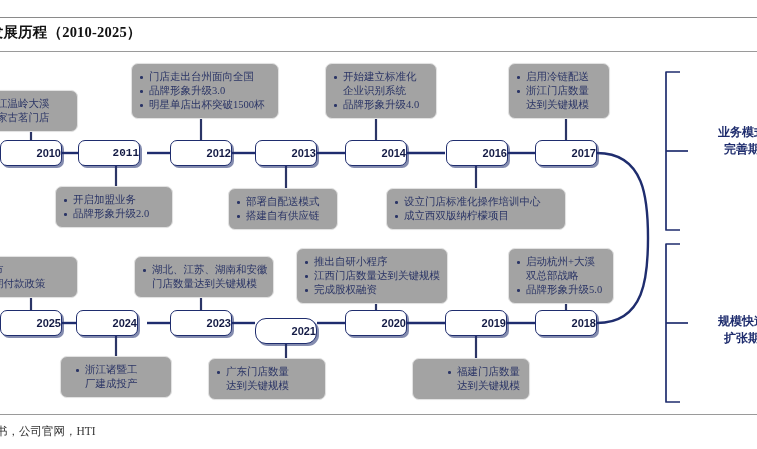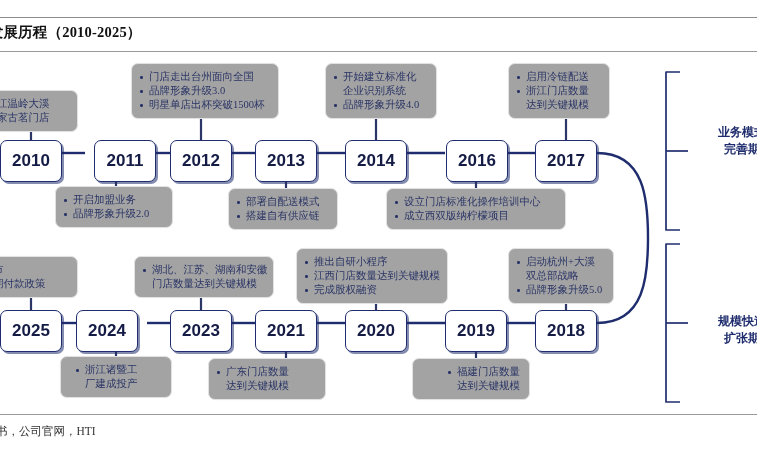--- a/index.html
+++ b/index.html
@@ -60,30 +60,30 @@
   #wires {
     position: absolute; left: 0; top: 0;
     width: 757px; height: 449px;
     pointer-events: none;
   }
 
   
   .year-node {
     position: absolute;
     width: 62px;
-    height: 42px;
+    height: 26px;
     background: #ffffff;
     border: 1.8px solid #1f2d6e;
     border-radius: 7px;
     display: flex;
     align-items: center;
-    justify-content: center;
+    justify-content: flex-end;
     font-family: "Liberation Sans", sans-serif;
     font-weight: bold;
-    font-size: 17px;
+    font-size: 11px;
     color: #141b45;
     box-shadow: 2px 2px 0 rgba(31,45,110,0.55);
     z-index: 4;
   }
 
   
   .callout {
     position: absolute;
     background: #a3a3a3;
     border: 1px solid #e2e2e2;
@@ -181,21 +181,21 @@
       <path d="M 680 72 L 666 72 L 666 230 L 680 230"></path>
       <path d="M 666 151 L 688 151"></path>
       <path d="M 680 244 L 666 244 L 666 402 L 680 402"></path>
       <path d="M 666 323 L 688 323"></path>
     </g>
   </svg>
 
   <div class="year-node" style="left:0px;   top:140px;">
       <span>2010</span>
     </div>
-  <div class="year-node" style="left:94px;  top:140px;">
+  <div class="year-node" style="left:78px;  top:140px;font-family:Liberation Mono, monospace;">
       <span>2011</span>
     </div>
   <div class="year-node" style="left:170px; top:140px;">
       <span>2012</span>
     </div>
   <div class="year-node" style="left:255px; top:140px;">
       <span>2013</span>
     </div>
   <div class="year-node" style="left:345px; top:140px;">
       <span>2014</span>
@@ -209,21 +209,21 @@
 
   <div class="year-node" style="left:0px;   top:310px;">
       <span>2025</span>
     </div>
   <div class="year-node" style="left:76px;  top:310px;">
       <span>2024</span>
     </div>
   <div class="year-node" style="left:170px; top:310px;">
       <span>2023</span>
     </div>
-  <div class="year-node" style="left:255px; top:310px;">
+  <div class="year-node" style="left:255px; top:318px;border-radius:11px;">
       <span>2021</span>
     </div>
   <div class="year-node" style="left:345px; top:310px;">
       <span>2020</span>
     </div>
   <div class="year-node" style="left:445px; top:310px;">
       <span>2019</span>
     </div>
   <div class="year-node" style="left:535px; top:310px;">
       <span>2018</span>

